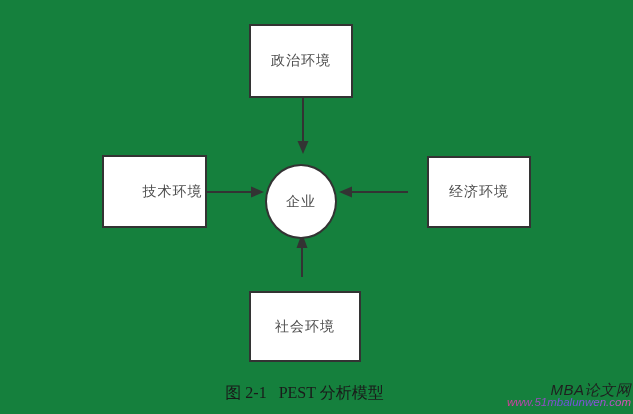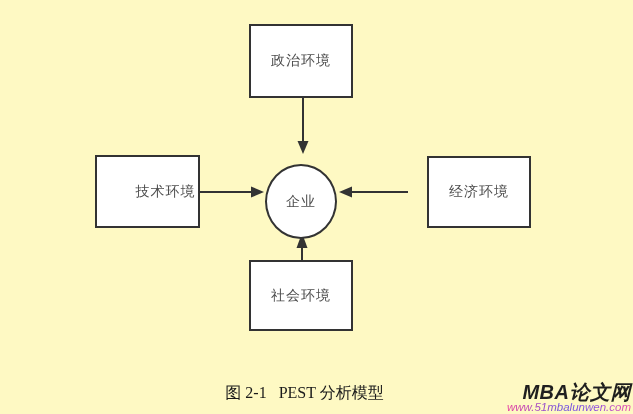--- a/index.html
+++ b/index.html
@@ -4,40 +4,40 @@
 <style>
   html, body {
     margin: 0;
     padding: 0;
     background: #ffffff;
   }
   .stage {
     position: relative;
     width: 633px;
     height: 414px;
-    background: #fef9c3;
+    background: #15803d;
     overflow: hidden;
     font-family: "Liberation Sans", "DejaVu Sans", sans-serif;
   }
   .node-box {
     position: absolute;
     box-sizing: border-box;
     border: 2px solid #333333;
     background: #ffffff;
     display: flex;
     align-items: center;
     justify-content: center;
     font-size: 14px;
     color: #4d4d4d;
     letter-spacing: 1px;
   }
   .node-box.top    { left: 249px; top: 24px;  width: 104px; height: 74px; }
-  .node-box.left   { left: 95px;  top: 155px; width: 105px; height: 73px; padding-left: 36px; }
+  .node-box.left   { left: 102px;  top: 155px; width: 105px; height: 73px; padding-left: 36px; }
   .node-box.right  { left: 408px; top: 156px; width: 104px; height: 72px; margin-left: 19px; }
-  .node-box.bottom { left: 249px; top: 260px; width: 104px; height: 71px; }
+  .node-box.bottom { left: 249px; top: 291px; width: 112px; height: 71px; }
   .center-circle {
     position: absolute;
     box-sizing: border-box;
     left: 265px; top: 164px;
     width: 72px; height: 75px;
     border: 2.5px solid #333333;
     border-radius: 50%;
     background: #ffffff;
     display: flex;
     align-items: center;
@@ -64,22 +64,22 @@
     white-space: pre;
   }
   .watermark {
     position: absolute;
     right: 2px; top: 382px;
     text-align: right;
     line-height: 1;
   }
   .watermark-name {
     display: block;
-    font-size: 20px;
-    font-weight: 700;
+    font-size: 15px;
+    font-weight: 400;
     font-style: italic;
     color: #1f1f1f;
     letter-spacing: 0.5px;
   }
   .watermark-url {
     display: block;
     margin-top: 0;
     font-size: 11.5px;
     font-style: italic;
     color: #a04fd8;

